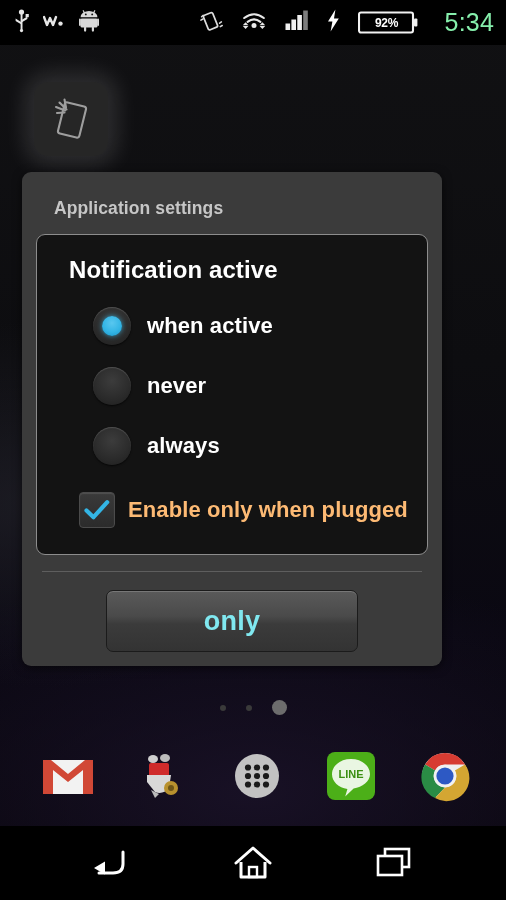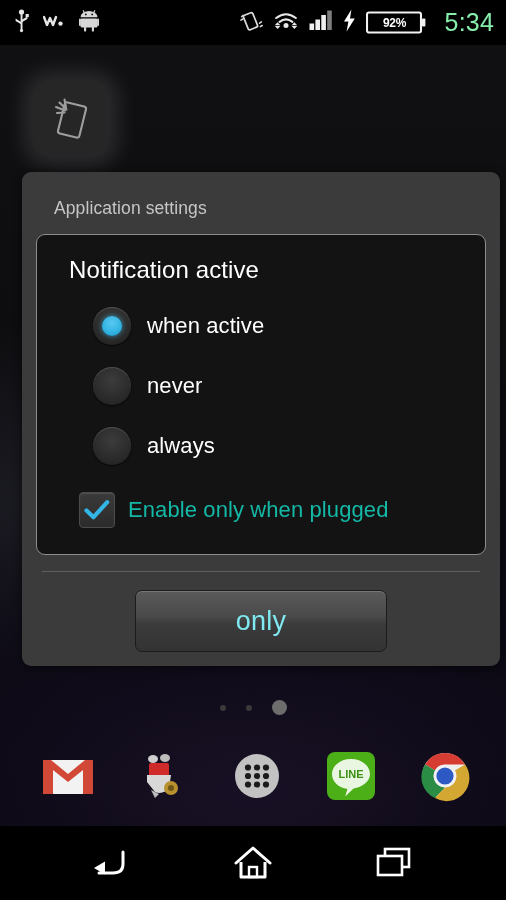--- a/index.html
+++ b/index.html
@@ -28,21 +28,21 @@
     position: absolute;
     top: 0; left: 0;
     width: 506px; height: 45px;
     background: #000;
     display: flex;
     align-items: center;
     padding: 0 12px 0 14px;
     z-index: 40;
   }
   .sb-left { display: flex; align-items: center; gap: 14px; }
-  .sb-right { display: flex; align-items: center; gap: 10px; margin-left: auto; }
+  .sb-right { display: flex; align-items: center; gap: 18px; margin-left: auto; }
   .sb-icon { display: block; }
   #status-clock {
     color: #86efac;
     font-size: 25px;
     letter-spacing: 0.2px;
     margin-left: 9px;
     line-height: 1;
   }
   .batt-wrap { position: relative; display: flex; align-items: center; }
   .batt-pct {
@@ -61,26 +61,27 @@
     border-radius: 14px;
     background: #262626;
     box-shadow: 0 0 22px 9px rgba(255,255,255,0.13);
     display: flex; align-items: center; justify-content: center;
   }
 
   
   #settings-dialog {
     position: absolute;
     left: 22px; top: 172px;
-    width: 478px;
+    width: 420px;
     background: #3b3b3b;
     border-radius: 9px;
     padding: 0 14px 14px 14px;
     box-shadow: 0 2px 10px rgba(0,0,0,0.6);
     z-index: 20;
+    font-weight: bold;
   }
   #dialog-title {
     color: #c6c6c6;
     font-size: 17.5px;
     padding: 26px 0 15px 18px;
     letter-spacing: 0.1px;
   }
   #settings-panel {
     background: #131313;
     border: 1.5px solid #8d8d8d;
@@ -128,21 +129,21 @@
   #checkbox-box {
     width: 36px; height: 36px;
     border-radius: 4px;
     background: linear-gradient(180deg, #3a3a3a 0%, #2b2b2b 100%);
     border: 1px solid #4b4b4b;
     box-shadow: inset 0 1px 1px rgba(255,255,255,0.12);
     flex: 0 0 auto;
     display: flex; align-items: center; justify-content: center;
   }
   #checkbox-label {
-    color: #14b8a6;
+    color: #fdba74;
     font-size: 22px;
     margin-left: 13px;
     letter-spacing: 0.1px;
   }
 
   #dialog-divider {
     height: 1px;
     background: #5e5e5e;
     margin: 16px 6px 0 6px;
   }

